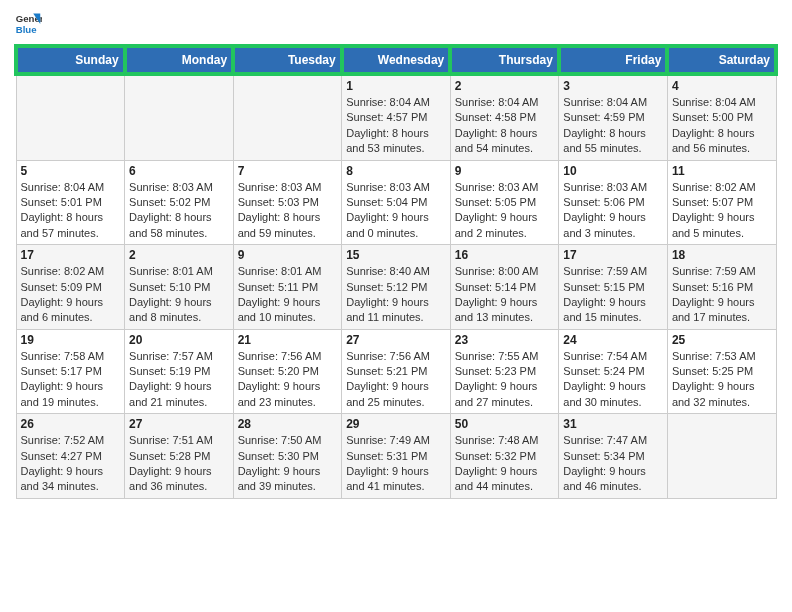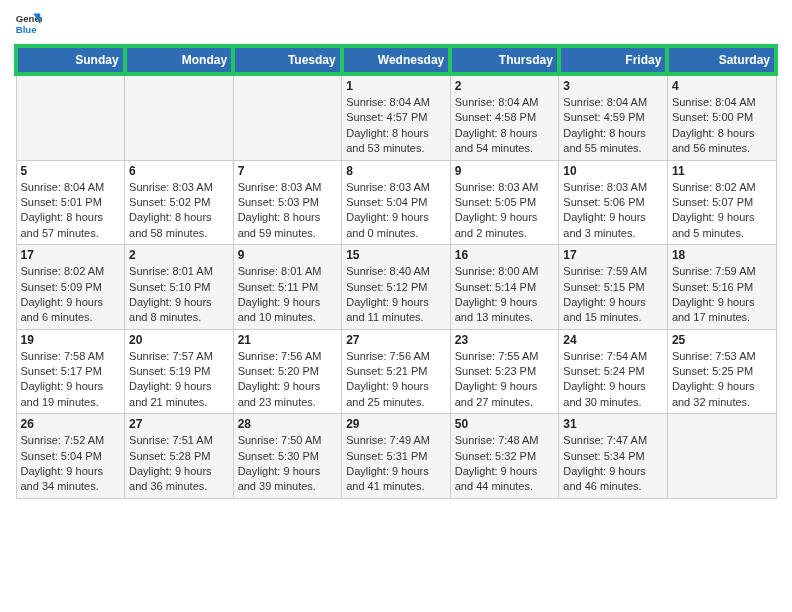--- a/index.html
+++ b/index.html
@@ -302,21 +302,21 @@
             <div class="cell-content">Sunrise: 7:53 AM
 Sunset: 5:25 PM
 Daylight: 9 hours
 and 32 minutes.</div>
           </td>
         </tr>
         <tr>
           <td>
             <div class="day-num">26</div>
             <div class="cell-content">Sunrise: 7:52 AM
-Sunset: 5:04 PM
+Sunset: 4:27 PM
 Daylight: 9 hours
 and 34 minutes.</div>
           </td>
           <td>
             <div class="day-num">27</div>
             <div class="cell-content">Sunrise: 7:51 AM
 Sunset: 5:28 PM
 Daylight: 9 hours
 and 36 minutes.</div>
           </td>

